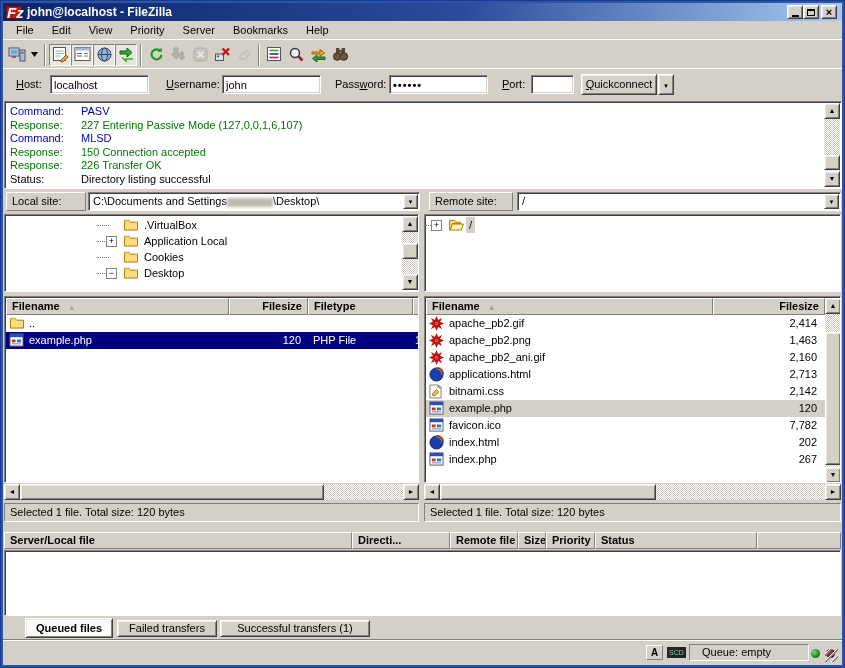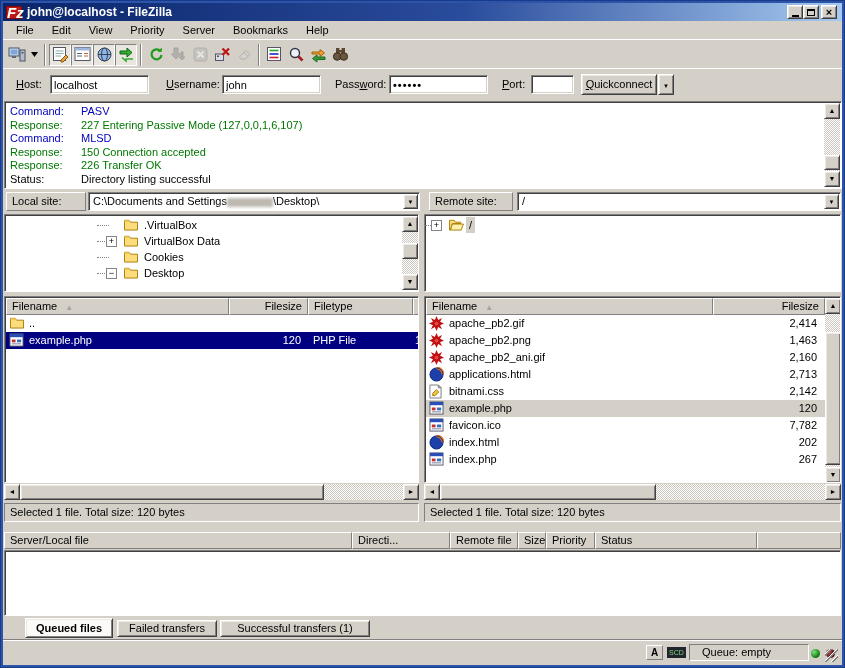--- a/index.html
+++ b/index.html
@@ -81,21 +81,21 @@
   .treerow{position:absolute;height:16px;line-height:16px;white-space:nowrap;}
   .stub{position:absolute;width:12px;border-top:1px dotted #808080;top:8px;}
   .expander{position:absolute;top:3px;width:11px;height:11px;background:#fff;border:1px solid #848484;
     font-size:9px;line-height:9px;text-align:center;}
   .ticon{position:absolute;top:1px;}
   .tlabel{position:absolute;padding:0 3px;}
   .tlabel.tsel{background:#D4D0C8;}
   .listbox{position:absolute;top:104px;height:187px;background:#fff;border:1px solid;
     border-color:#808080 #fff #fff #808080;box-shadow:inset 1px 1px 0 #404040;overflow:hidden;}
   .hcell{position:absolute;top:1px;height:17px;background:#D4D0C8;border:1px solid;
-    border-color:#fff #808080 #808080 #fff;padding:1px 5px;white-space:nowrap;overflow:hidden;}
+    border-color:#fff #808080 #808080 #fff;padding:1px 5px;white-space:nowrap;overflow:hidden;font-weight:bold;}
   .hcell.r{text-align:right;}
   .sortarrow{color:#A8A49A;font-size:8px;margin-left:8px;}
   .rows{position:absolute;top:18px;left:1px;}
   .frow{position:relative;height:17px;line-height:17px;white-space:nowrap;}
   .frow.sel-navy{background:#000080;color:#fff;}
   .frow.sel-gray{background:#D4D0C8;}
   .ficon{position:absolute;left:3px;top:1px;width:16px;height:15px;}
   .fname{position:absolute;left:23px;}
   .fsize{position:absolute;text-align:left;}
   .ftype{position:absolute;}
@@ -343,21 +343,21 @@
               </svg></span>
             <span class="tlabel" style="left:136px">.VirtualBox</span>
           </div>
           <div class="treerow" style="top: 18px; left: 0px; right: 0px;">
             <span class="stub" style="left:92px"></span>
             <span class="expander" style="left:101px">+</span>
             <span class="ticon" style="left:118px"><svg width="16" height="13" viewBox="0 0 16 14">
                 <path d="M1 2.5h5l1.5 2H15V13H1z" fill="#FCDC7C" stroke="#A57B00"></path>
                 <path d="M1 2.5h5l1 1.5H1z" fill="#EFC356"></path>
               </svg></span>
-            <span class="tlabel" style="left:136px">VirtualBox Data</span>
+            <span class="tlabel" style="left:136px">Application Local</span>
           </div>
           <div class="treerow" style="top: 34px; left: 0px; right: 0px;">
             <span class="stub" style="left:92px"></span>
             <span class="ticon" style="left:118px"><svg width="16" height="13" viewBox="0 0 16 14">
                 <path d="M1 2.5h5l1.5 2H15V13H1z" fill="#FCDC7C" stroke="#A57B00"></path>
                 <path d="M1 2.5h5l1 1.5H1z" fill="#EFC356"></path>
               </svg></span>
             <span class="tlabel" style="left:136px">Cookies</span>
           </div>
           <div class="treerow" style="top: 50px; left: 0px; right: 0px;">

